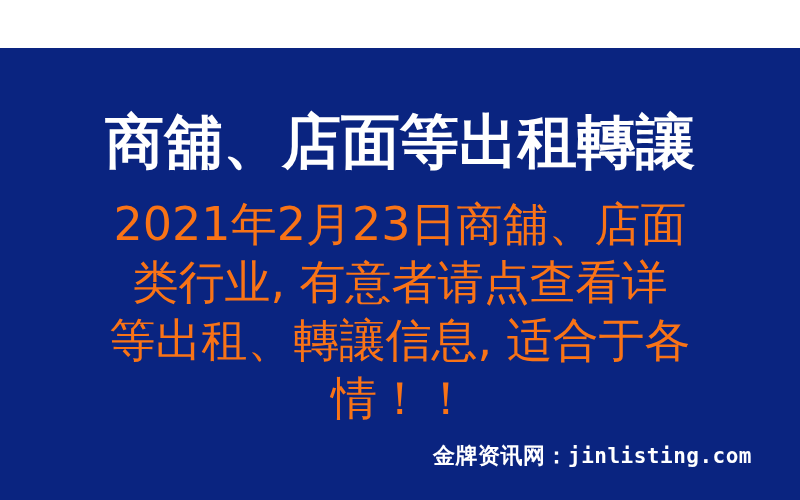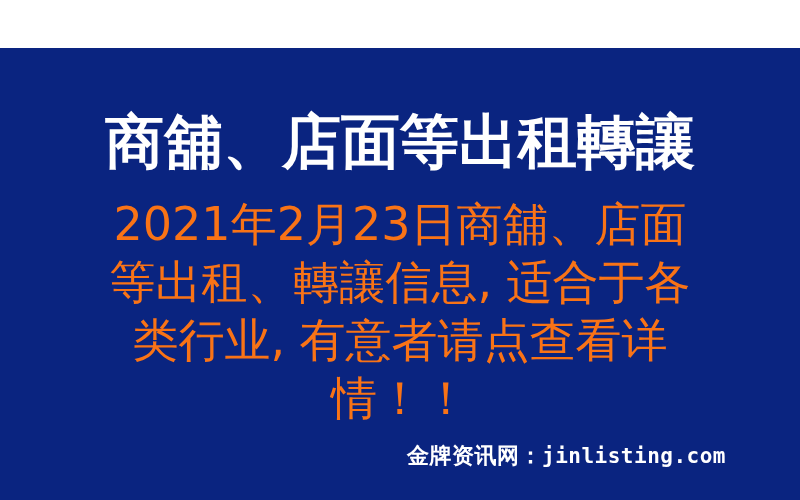--- a/index.html
+++ b/index.html
@@ -53,21 +53,21 @@
     line-height: 58px;
   }
   #body-block .body-line {
     display: block;
     white-space: nowrap;
   }
 
   
   #footer {
     position: absolute;
-    right: 74px;
+    right: 48px;
     top: 393px;
     text-align: right;
     color: #FFFFFF;
     white-space: nowrap;
     line-height: 30px;
   }
   #footer .site-name {
     font-family: "DejaVu Sans", "Liberation Sans", sans-serif;
     font-weight: bold;
     font-size: 22px;
@@ -82,22 +82,22 @@
 </style>
 </head>
 <body>
 
 <div id="banner">
 
   <div id="headline">商舖、店面等出租轉讓</div>
 
   <div id="body-block">
     <span class="body-line">2021年2月23日商舖、店面</span>
+    <span class="body-line">类行业, 有意者请点查看详</span>
     <span class="body-line">等出租、轉讓信息, 适合于各</span>
-    <span class="body-line">类行业, 有意者请点查看详</span>
     <span class="body-line">情！！</span>
   </div>
 
   <div id="footer">
     <span class="site-name">金牌资讯网：</span><span class="site-url">jinlisting.com</span>
   </div>
 
 </div>
 
 </body></html>

